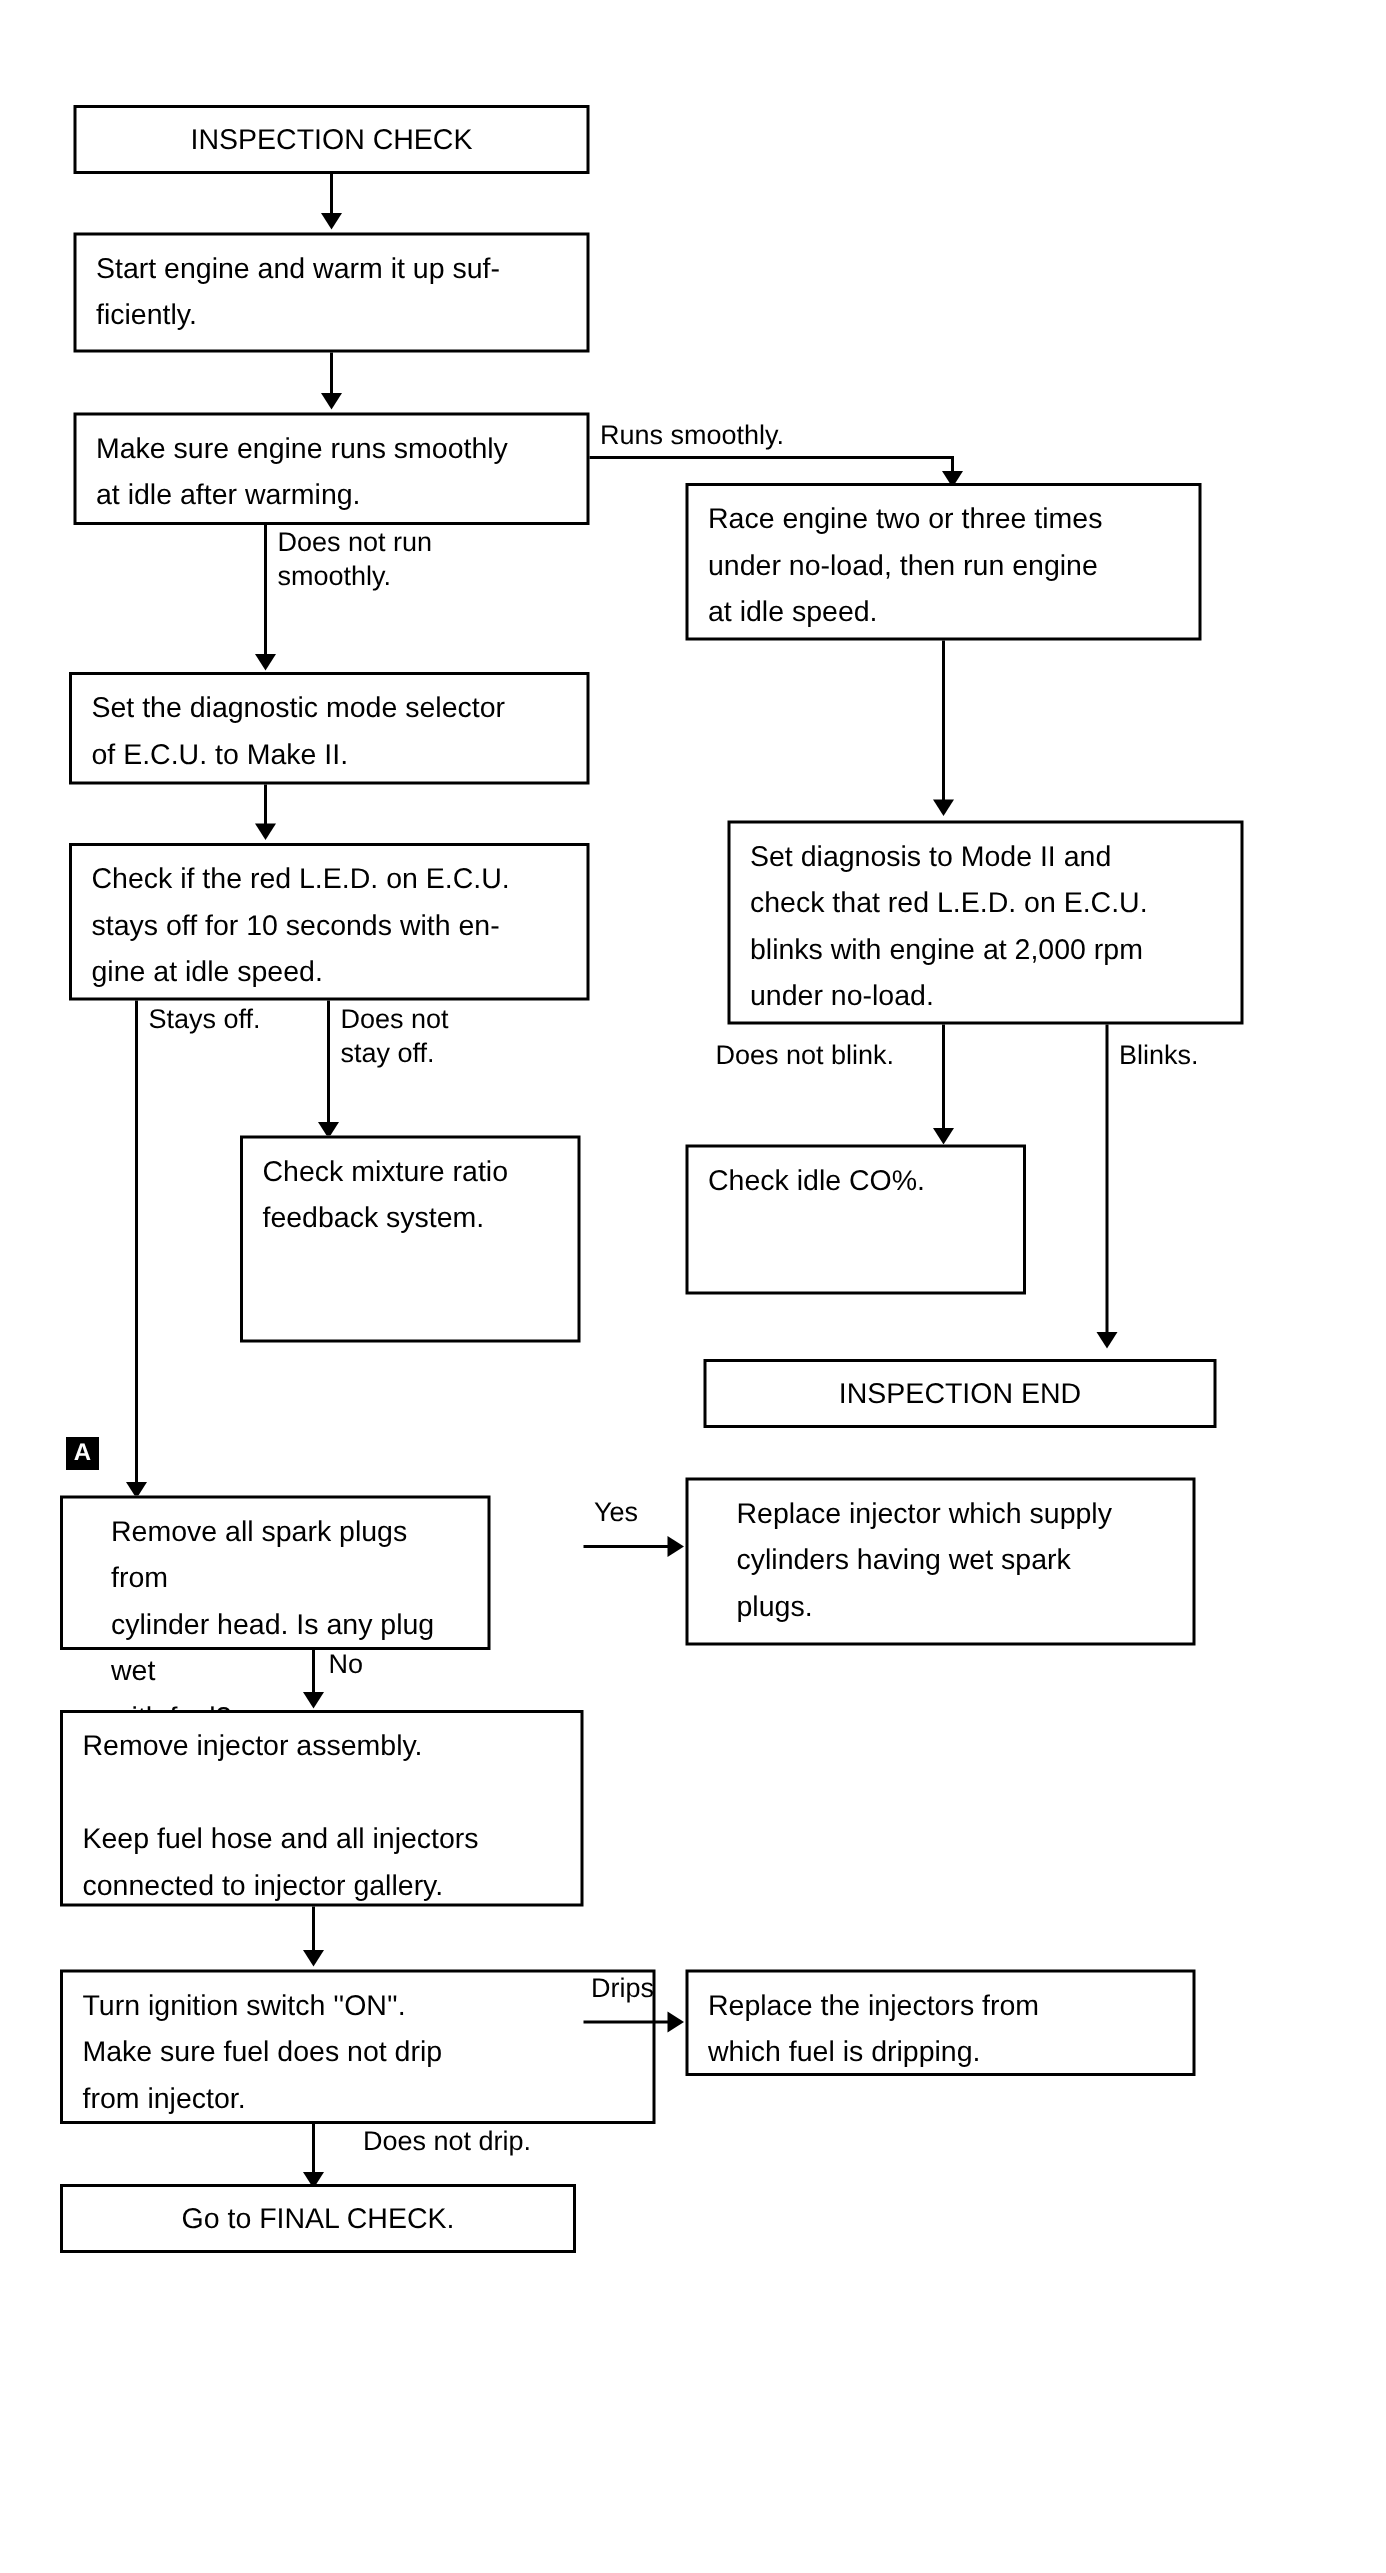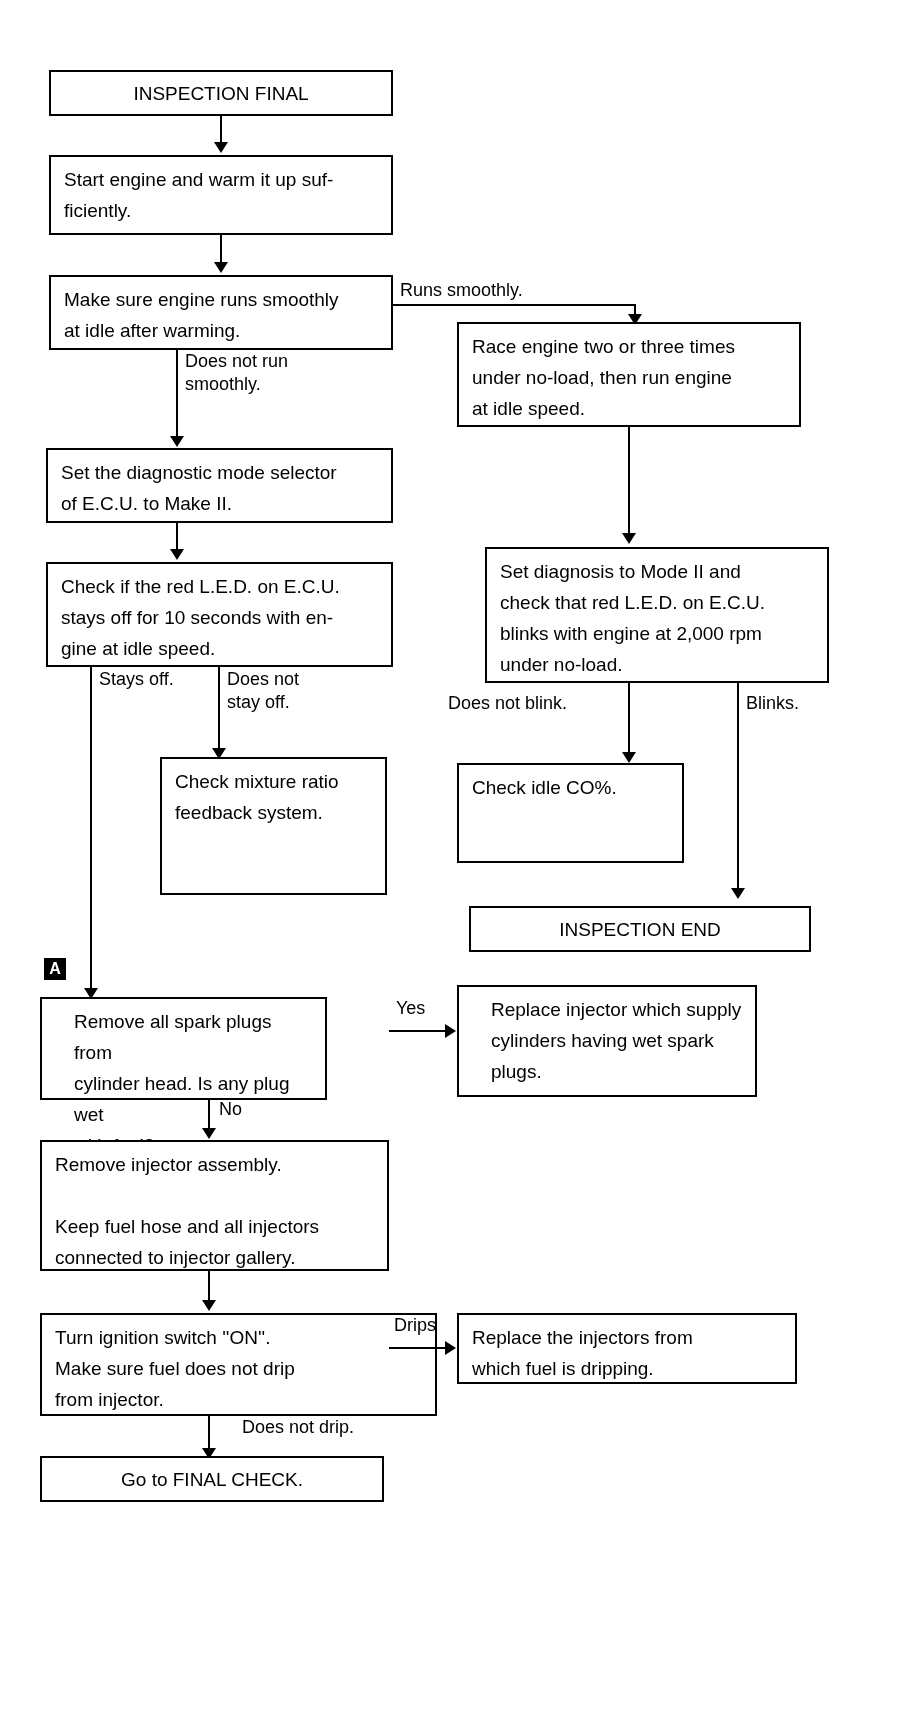--- a/index.html
+++ b/index.html
@@ -81,21 +81,21 @@
     align-items: center;
     justify-content: center;
     line-height: 1;
   }
 </style>
 </head>
 <body>
 
 <div id="page">
 
-  <div class="box center" style="left:49px; top:70px; width:344px; height:46px;">INSPECTION FINAL</div>
+  <div class="box center" style="left:49px; top:70px; width:344px; height:46px;">INSPECTION CHECK</div>
 
   <div class="vline" style="left:220px; top:116px; height:30px;"></div>
   <div class="arrow-down" style="left:214px; top:142px;"></div>
 
   <div class="box" style="left:49px; top:155px; width:344px; height:80px;">Start engine and warm it up suf-
 ficiently.</div>
 
   <div class="vline" style="left:220px; top:235px; height:31px;"></div>
   <div class="arrow-down" style="left:214px; top:262px;"></div>
 
@@ -142,41 +142,41 @@
 at idle speed.</div>
 
   <div class="vline" style="left:628px; top:427px; height:110px;"></div>
   <div class="arrow-down" style="left:622px; top:533px;"></div>
 
   <div class="box" style="left:457px; top:547px; width:344px; height:136px;margin-left:28px;">Set diagnosis to Mode II and
 check that red L.E.D. on E.C.U.
 blinks with engine at 2,000 rpm
 under no-load.</div>
 
-  <div class="elabel" style="left:448px; top:692px;">Does not blink.</div>
+  <div class="elabel" style="left:477px; top:692px;">Does not blink.</div>
   <div class="vline" style="left:628px; top:683px; height:73px;"></div>
   <div class="arrow-down" style="left:622px; top:752px;"></div>
 
   <div class="box" style="left:457px; top:763px; width:227px; height:100px;">Check idle CO%.</div>
 
   <div class="vline" style="left:737px; top:683px; height:209px;"></div>
   <div class="elabel" style="left:746px; top:692px;">Blinks.</div>
   <div class="arrow-down" style="left:731px; top:888px;"></div>
 
   <div class="box center" style="left:457px; top:906px; width:342px; height:46px;margin-left:12px;">INSPECTION END</div>
 
   <div class="box" style="left:40px; top:997px; width:287px; height:103px;padding-left:32px;">Remove all spark plugs from
 cylinder head. Is any plug wet
 with fuel?</div>
 
   <div class="elabel" style="left:396px; top:997px;">Yes</div>
   <div class="hline" style="left:389px; top:1030px; width:57px;"></div>
   <div class="arrow-right" style="left:445px; top:1024px;"></div>
 
-  <div class="box" style="left:457px; top:985px; width:300px; height:112px;padding-left:32px;">Replace injector which supply
+  <div class="box" style="left:457px; top:985px; width:340px; height:112px;padding-left:32px;">Replace injector which supply
 cylinders having wet spark
 plugs.</div>
 
   <div class="vline" style="left:208px; top:1100px; height:32px;"></div>
   <div class="elabel" style="left:219px; top:1098px;">No</div>
   <div class="arrow-down" style="left:202px; top:1128px;"></div>
 
   <div class="box" style="left:40px; top:1140px; width:349px; height:131px;">Remove injector assembly.
 
 Keep fuel hose and all injectors

